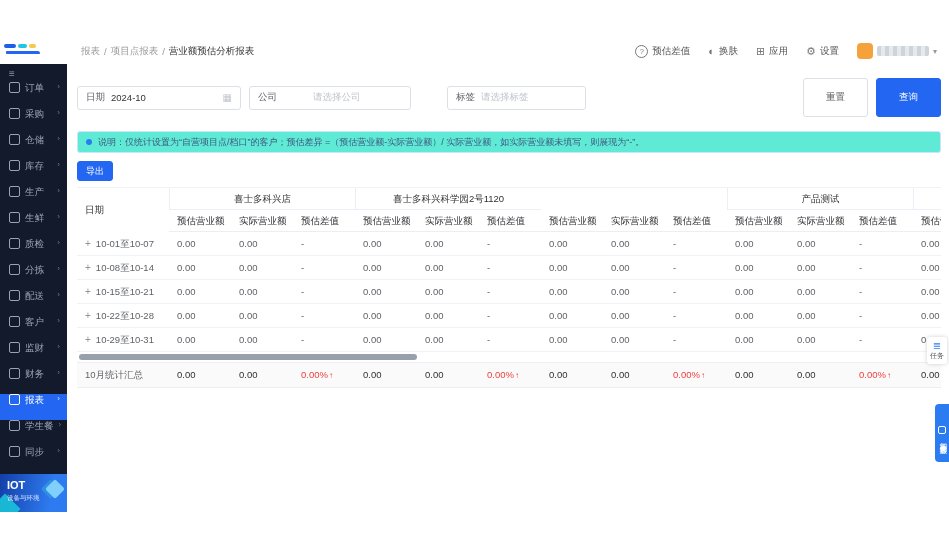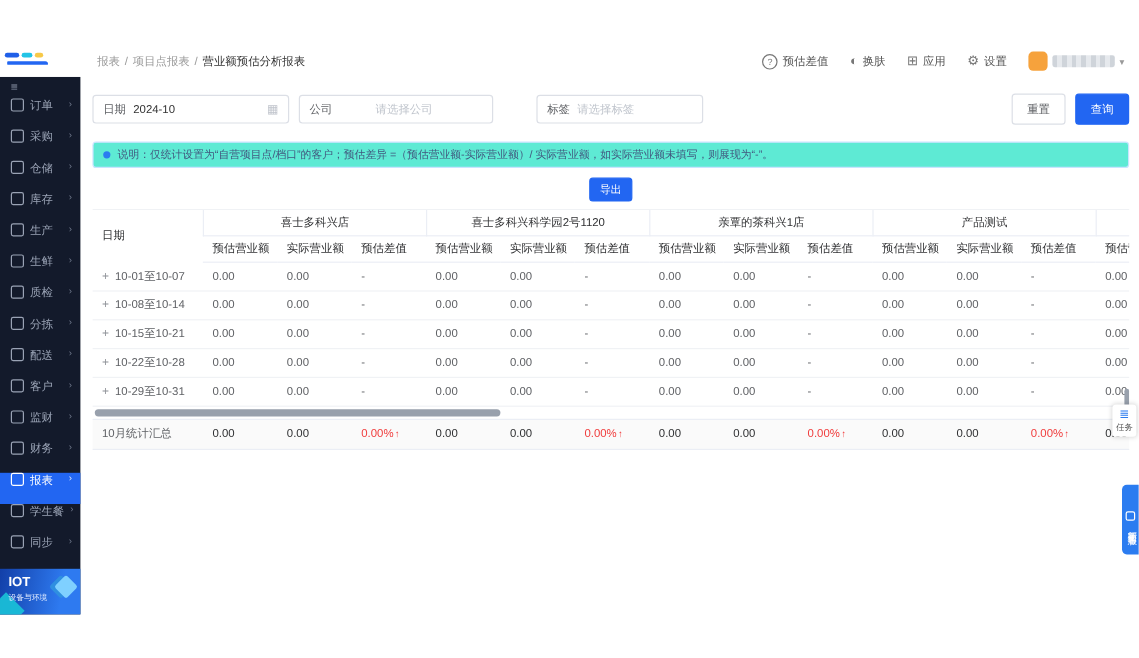--- a/index.html
+++ b/index.html
@@ -50,28 +50,28 @@
   .fbox{height:24px;border:1px solid #dcdfe6;border-radius:3px;display:flex;align-items:center;
         padding:0 8px;gap:6px;font-size:9.5px;background:#fff;box-sizing:border-box;}
   .fbox .flabel{color:#606266;}
   .fbox .fvalue{color:#333;}
   .fbox .fph{color:#bfc4cc;}
   .fbox .cal{margin-left:auto;color:#c0c4cc;font-size:10px;}
   .f-date{width:164px;}
   .f-company{width:162px;gap:36px;}
   .f-tag{width:139px;margin-left:28px;}
   .filter-btns{margin-left:auto;display:flex;gap:8px;}
-  .btn{height:26px;padding:0 12px;font-size:9.5px;border-radius:3px;display:flex;align-items:center;
+  .btn{height:39px;padding:0 22px;font-size:9.5px;border-radius:3px;display:flex;align-items:center;
        cursor:pointer;box-sizing:border-box;}
   .btn.ghost{border:1px solid #dcdfe6;background:#fff;color:#606266;}
   .btn.primary{background:#2266f2;color:#fff;border:1px solid #2266f2;}
   .notice{margin-top:14px;height:20px;background:#5eead4;border:1px solid #c9e4ff;border-radius:3px;
           display:flex;align-items:center;gap:6px;padding:0 8px;font-size:9px;color:#41577e;white-space:nowrap;overflow:hidden;}
   .dot{width:6px;height:6px;border-radius:50%;background:#2b7cf0;flex:0 0 6px;}
-  .export-row{margin-top:8px;display:flex;justify-content:center;}
+  .export-row{margin-top:8px;display:flex;justify-content:flex-start;}
   .btn.small{height:20px;padding:0 8px;font-size:9px;}
   
   .table-wrap{margin-top:6px;width:864px;overflow:hidden;position:relative;}
   .tgrid{display:grid;grid-template-columns:92px repeat(13,62px);width:898px;font-size:9.5px;white-space:nowrap;}
   .thead{grid-template-rows:22px 22px;border-top:1px solid #f0f2f5;}
   .th{line-height:22px;color:#303133;}
   .date-th{grid-row:1/3;display:flex;align-items:center;padding-left:8px;}
   .th.group{text-align:center;border-left:1px solid #ebeef5;border-bottom:1px solid #ebeef5;}
   .th-sub{padding-left:8px;border-bottom:1px solid #ebeef5;}
   .trow{display:grid;grid-template-columns:92px repeat(13,62px);width:898px;height:23px;
@@ -255,21 +255,20 @@
 
   <div class="export-row">
     <div class="btn primary small">导出</div>
   </div>
 
   <div class="table-wrap">
     <div class="tgrid thead">
       <div class="th date-th">日期</div>
       <div class="th group" style="grid-column:2/5">喜士多科兴店</div>
       <div class="th group" style="grid-column:5/8">喜士多科兴科学园2号1120</div>
-      <div class="th group" style="grid-column:8/11">亲覃的茶科兴1店</div>
       <div class="th group" style="grid-column:11/14">产品测试</div>
       <div class="th group" style="grid-column:14/15"></div>
       <div class="th th-sub">预估营业额</div>
       <div class="th th-sub">实际营业额</div>
       <div class="th th-sub">预估差值</div>
       <div class="th th-sub">预估营业额</div>
       <div class="th th-sub">实际营业额</div>
       <div class="th th-sub">预估差值</div>
       <div class="th th-sub">预估营业额</div>
       <div class="th th-sub">实际营业额</div>

